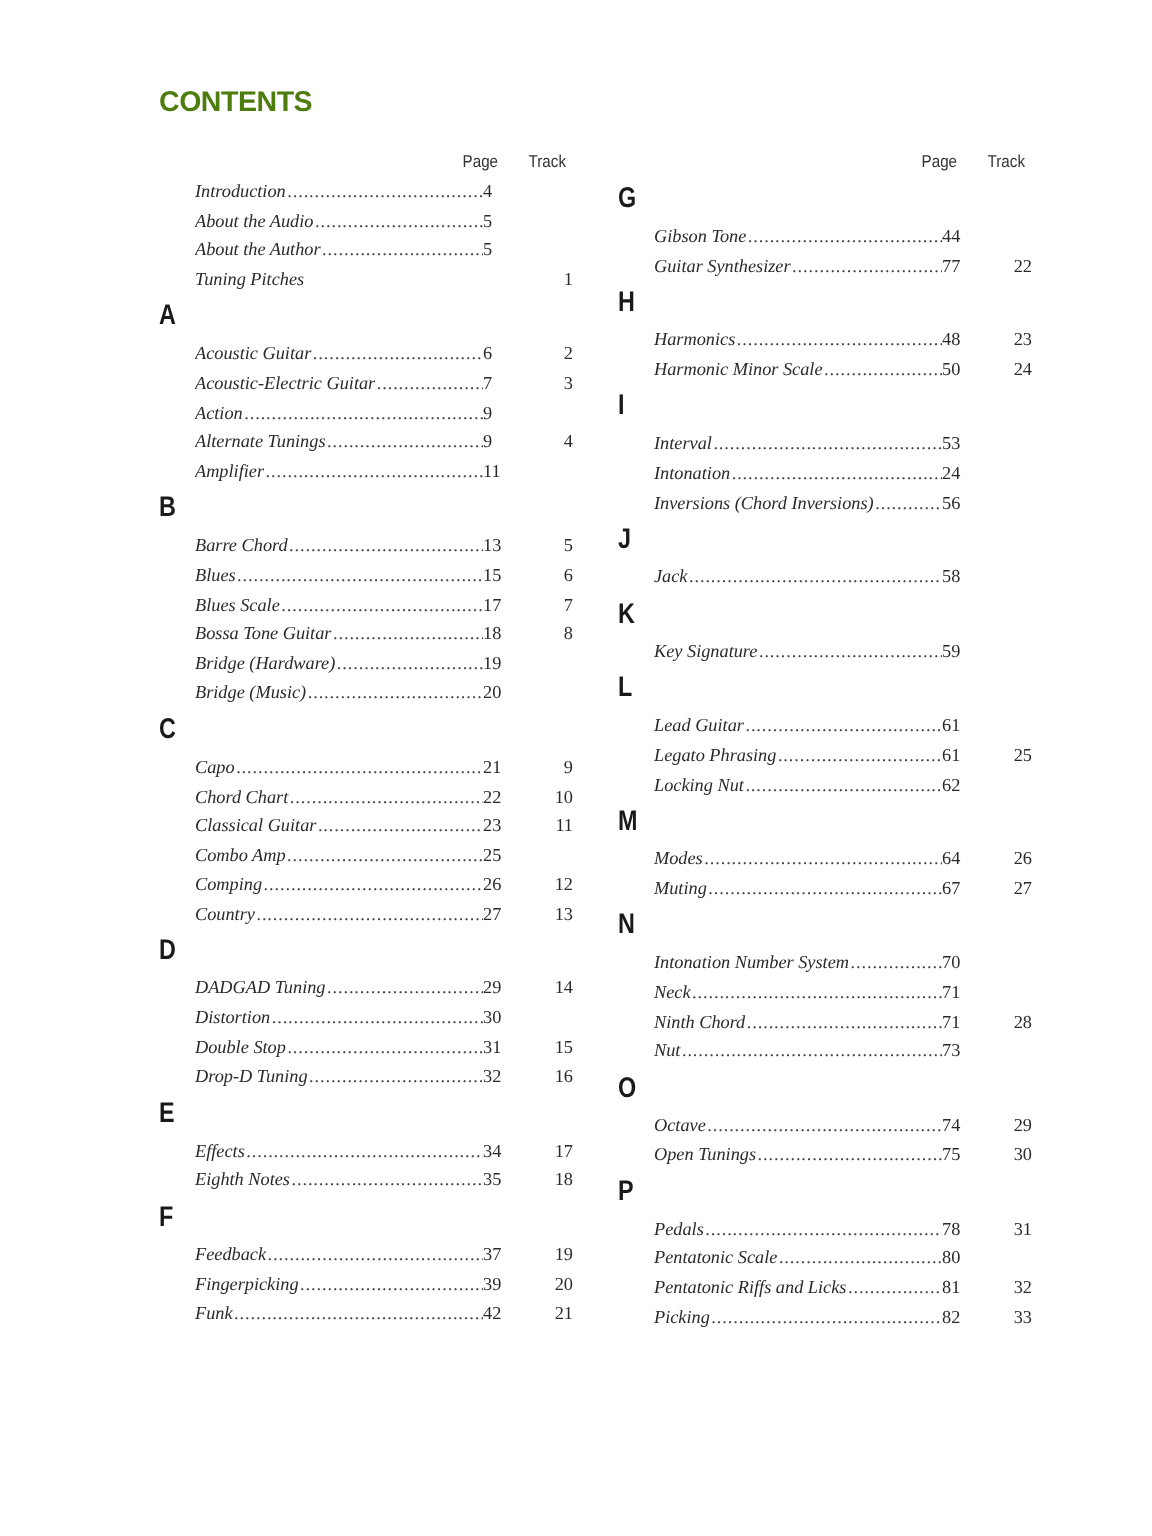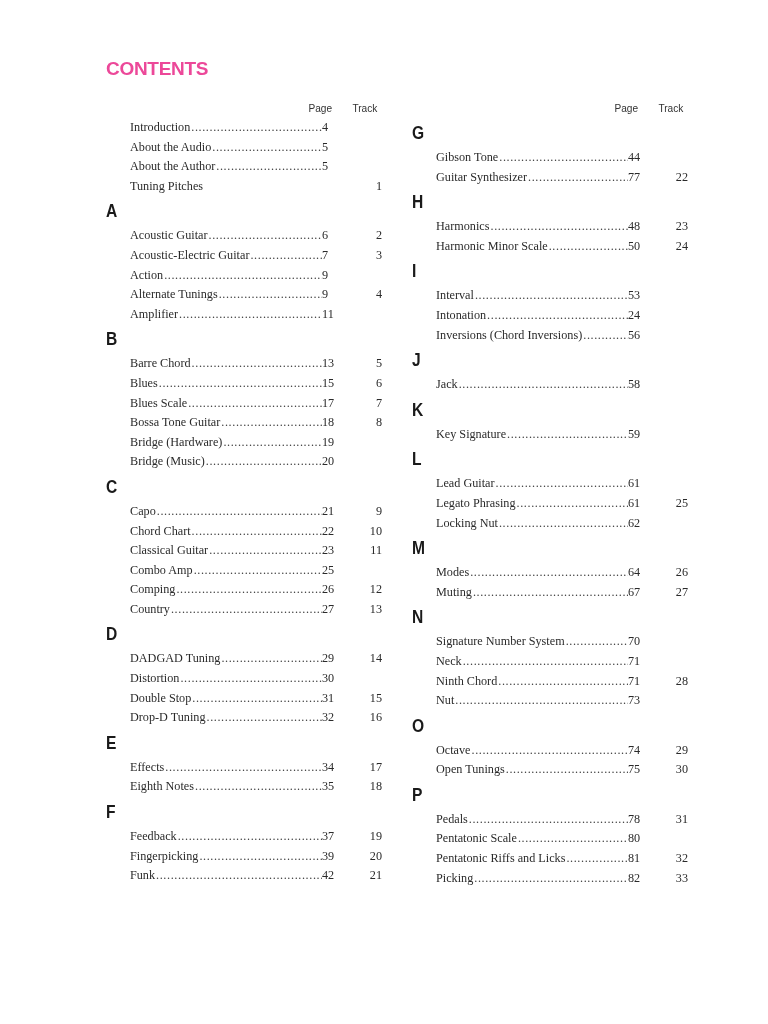--- a/index.html
+++ b/index.html
@@ -1,20 +1,20 @@
 <!DOCTYPE html>
 <html><head>
   <meta charset="utf-8">
   <style>
     html, body { margin: 0; padding: 0; background: #ffffff; }
     body { width: 768px; height: 1024px; position: relative; overflow: hidden; color: #231f20; }
     .title {
       position: absolute; left: 106px; top: 58px;
       font-family: "Liberation Sans", sans-serif; font-weight: 700;
-      font-size: 19px; letter-spacing: -0.3px; color: #ec4899;
+      font-size: 19px; letter-spacing: -0.3px; color: #4d7c0f;
     }
     .col { position: absolute; top: 100px; width: 290px; }
     .col.left { left: 106px; }
     .col.right { left: 412px; }
     .col-header {
       position: relative; height: 18px;
       font-family: "Liberation Sans", sans-serif; font-size: 11.5px; color: #333;
       transform: scaleX(0.88); transform-origin: left;
     }
     .col-header .h-page { position: absolute; left: 230px; top: 2px; }
@@ -25,21 +25,21 @@
       transform: scaleX(0.82); transform-origin: left;
     }
     .entry {
       position: relative; height: 19.6px;
       font-family: "Liberation Serif", serif; font-size: 12.2px; color: #2a2a2a;
     }
     .entry .leader {
       position: absolute; left: 24px; width: 192px; top: 2px;
       display: flex; white-space: nowrap; overflow: hidden;
     }
-    .entry .name { flex: 0 0 auto; padding-right: 1px; }
+    .entry .name { flex: 0 0 auto; padding-right: 1px; font-style: italic; }
     .entry .dots { flex: 1 1 auto; overflow: hidden; letter-spacing: 0.6px; color: #444; }
     .entry .dots::after { content: "................................................................................................................"; }
     .entry .page { position: absolute; left: 216px; top: 2px; }
     .entry .track { position: absolute; right: 14px; top: 2px; text-align: right; width: 30px; }
     .entry.noleader .dots::after { content: ""; }
   </style>
 </head>
 <body>
 
 <div class="title">CONTENTS</div>
@@ -420,21 +420,21 @@
         <div class="leader">
           <span class="name">Muting</span>
           <span class="dots"></span>
         </div>
         <span class="page">67</span>
         <span class="track">27</span>
       </div>
       <div class="letter">N</div>
       <div class="entry">
         <div class="leader">
-          <span class="name">Signature Number System </span>
+          <span class="name">Intonation Number System </span>
           <span class="dots"></span>
         </div>
         <span class="page">70</span>
         <span class="track"></span>
       </div>
       <div class="entry">
         <div class="leader">
           <span class="name">Neck </span>
           <span class="dots"></span>
         </div>

